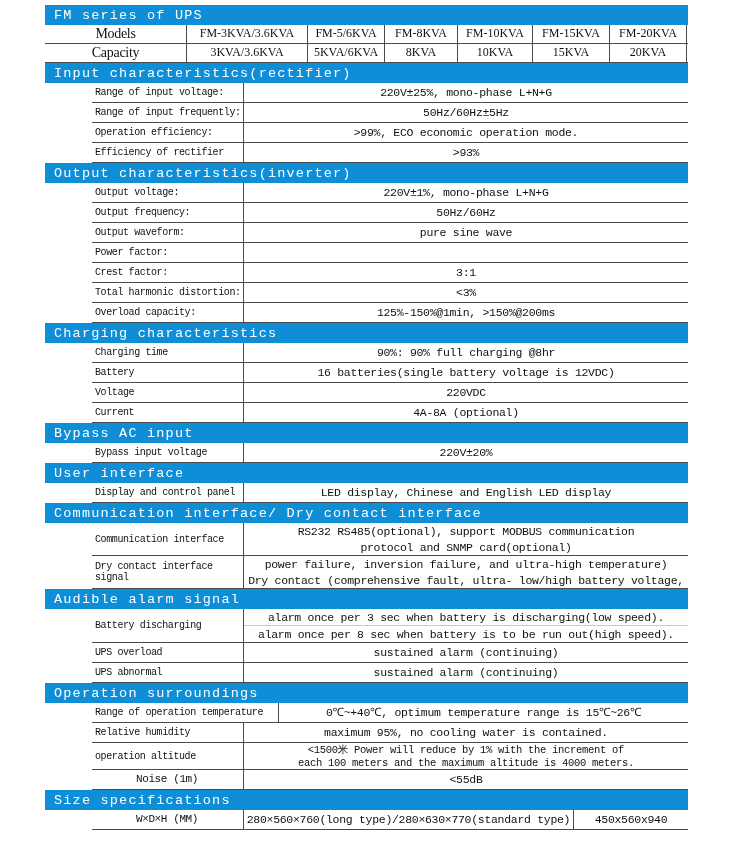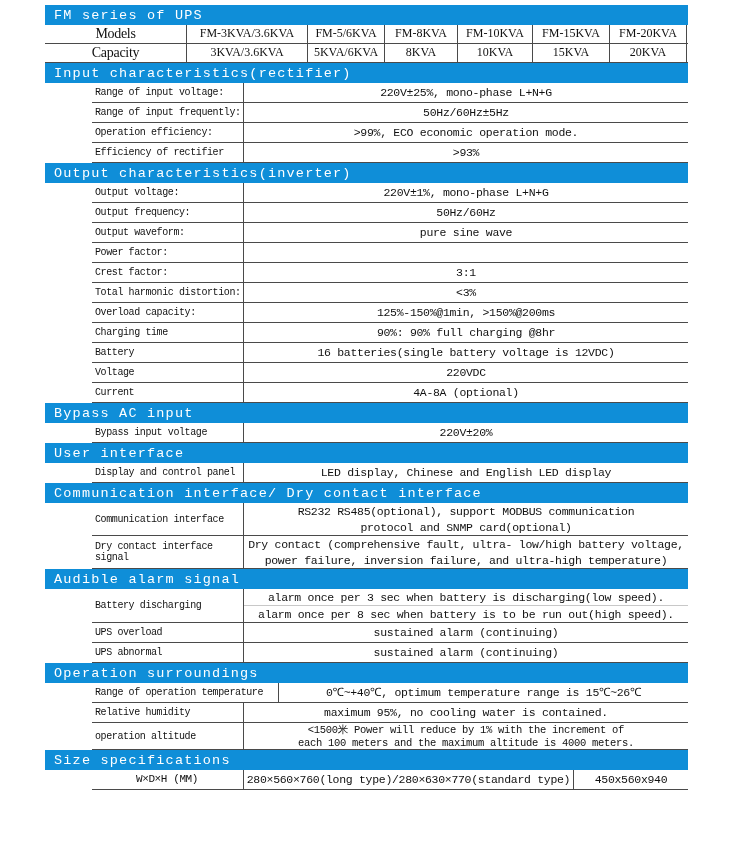--- a/index.html
+++ b/index.html
@@ -159,20 +159,21 @@
         <div class="spec-value">
           <div class="line">&lt;3%</div>
         </div>
       </div>
       <div class="spec-row">
         <div class="spec-label">Overload capacity:</div>
         <div class="spec-value">
           <div class="line">125%-150%@1min, &gt;150%@200ms</div>
         </div>
       </div>
+      <div class="bar">Charging characteristics</div>
       <div class="spec-row">
         <div class="spec-label">Charging time</div>
         <div class="spec-value">
           <div class="line">90%: 90% full charging @8hr</div>
         </div>
       </div>
       <div class="spec-row">
         <div class="spec-label">Battery</div>
         <div class="spec-value">
           <div class="line">16 batteries(single battery voltage is 12VDC)</div>
@@ -208,22 +209,22 @@
       <div class="spec-row">
         <div class="spec-label">Communication interface</div>
         <div class="spec-value">
           <div class="line">RS232 RS485(optional), support MODBUS communication</div>
           <div class="line">protocol and SNMP card(optional)</div>
         </div>
       </div>
       <div class="spec-row">
         <div class="spec-label">Dry contact interface signal</div>
         <div class="spec-value">
+          <div class="line">power failure, inversion failure, and ultra-high temperature)</div>
           <div class="line">Dry contact (comprehensive fault, ultra- low/high battery voltage,</div>
-          <div class="line">power failure, inversion failure, and ultra-high temperature)</div>
         </div>
       </div>
       <div class="bar">Audible alarm signal</div>
       <div class="spec-row">
         <div class="spec-label">Battery discharging</div>
         <div class="spec-value">
           <div class="line divided">alarm once per 3 sec when battery is discharging(low speed).</div>
           <div class="line">alarm once per 8 sec when battery is to be run out(high speed).</div>
         </div>
       </div>
@@ -252,20 +253,26 @@
           <div class="line">maximum 95%, no cooling water is contained.</div>
         </div>
       </div>
       <div class="spec-row">
         <div class="spec-label">operation altitude</div>
         <div class="spec-value small">
           <div class="line">&lt;1500米 Power will reduce by 1% with the increment of</div>
           <div class="line">each 100 meters and the maximum altitude is 4000 meters.</div>
         </div>
       </div>
+      <div class="spec-row center">
+        <div class="spec-label">Noise (1m)</div>
+        <div class="spec-value">
+          <div class="line">&lt;55dB</div>
+        </div>
+      </div>
       <div class="bar">Size specifications</div>
       <div class="spec-row center has-v2">
         <div class="spec-label">W×D×H (MM)</div>
         <div class="spec-value">
           <div class="line">280×560×760(long type)/280×630×770(standard type)</div>
         </div>
         <div class="spec-value2">450x560x940</div>
       </div>
     </div>
 </div>

